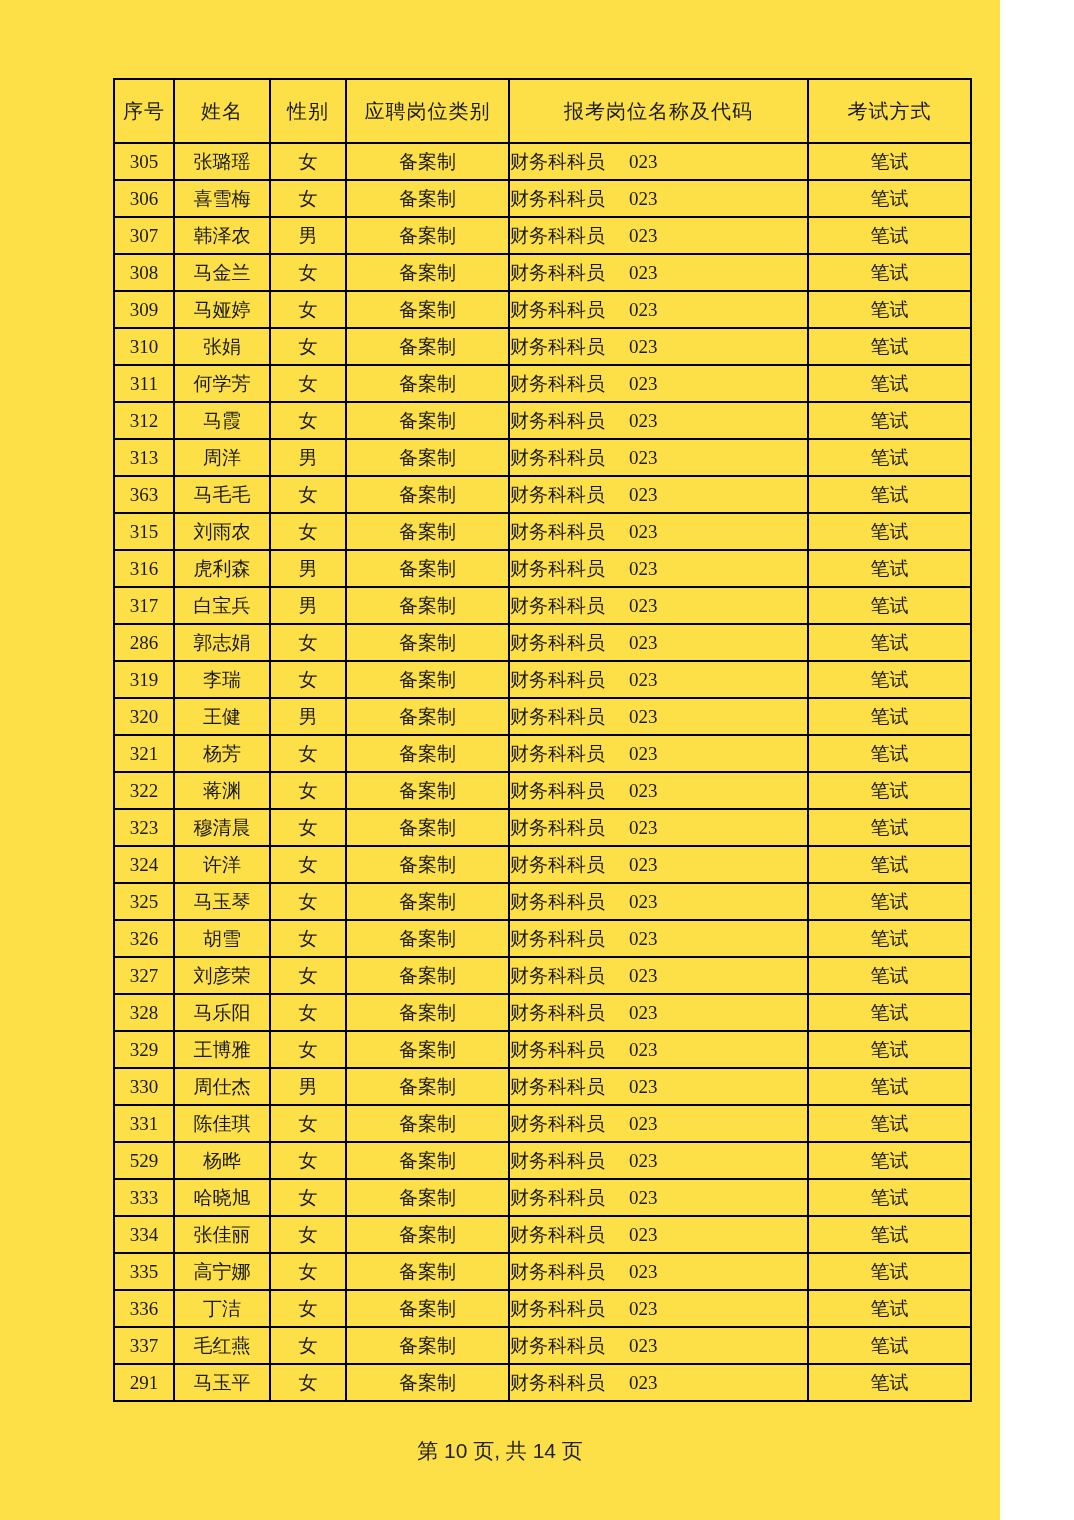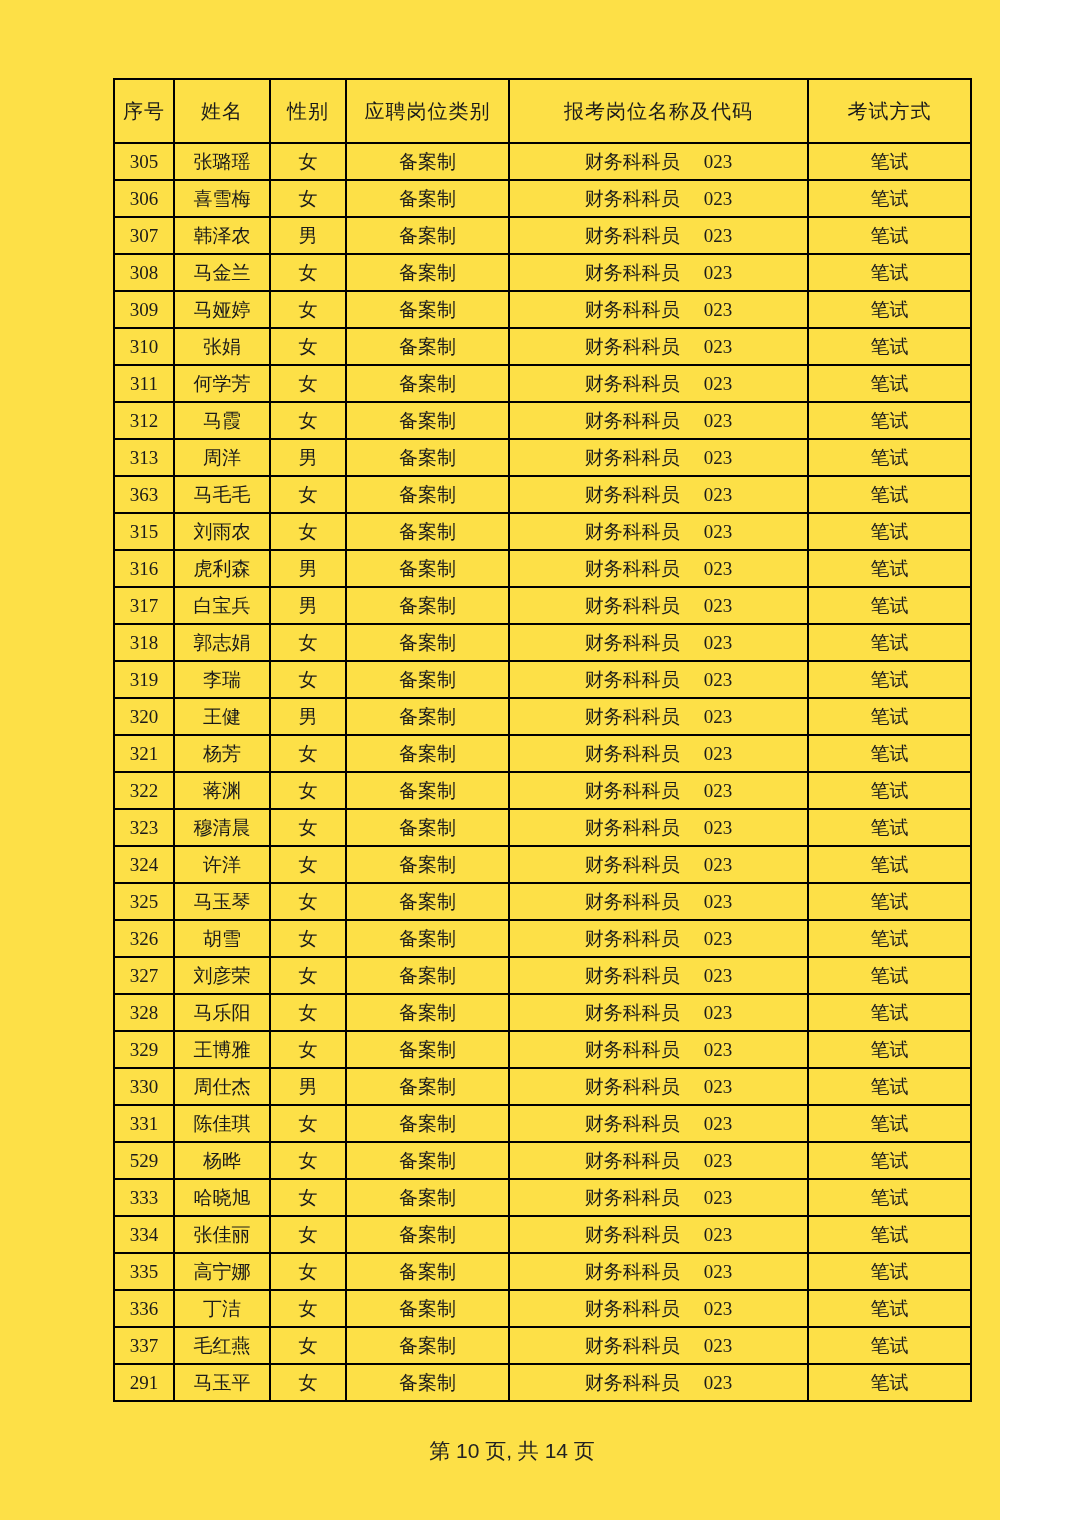--- a/index.html
+++ b/index.html
@@ -38,28 +38,27 @@
     height: 62px;
     font-size: 20px;
     letter-spacing: 1px;
   }
   table.roster tbody td {
     height: 35px;
     font-size: 19px;
   }
   .pos-wrap {
     display: flex;
-    justify-content: center;
     align-items: baseline;
     gap: 24px;
   }
   .footer {
     position: absolute;
     top: 1437px;
-    left: 12px;
+    left: 0;
     width: 100%;
     text-align: center;
     font-family: "Liberation Sans", "DejaVu Sans", sans-serif;
     font-size: 21px;
     color: #222222;
   }
 </style>
 </head>
 <body>
 
@@ -260,21 +259,21 @@
     <td>
       <div class="pos-wrap">
         <span>财务科科员</span>
         <span>023</span>
       </div>
     </td>
     <td>笔试</td>
   </tr>
 
   <tr>
-    <td>318</td>
+    <td>286</td>
     <td>郭志娟</td>
     <td>女</td>
     <td>备案制</td>
     <td>
       <div class="pos-wrap">
         <span>财务科科员</span>
         <span>023</span>
       </div>
     </td>
     <td>笔试</td>

